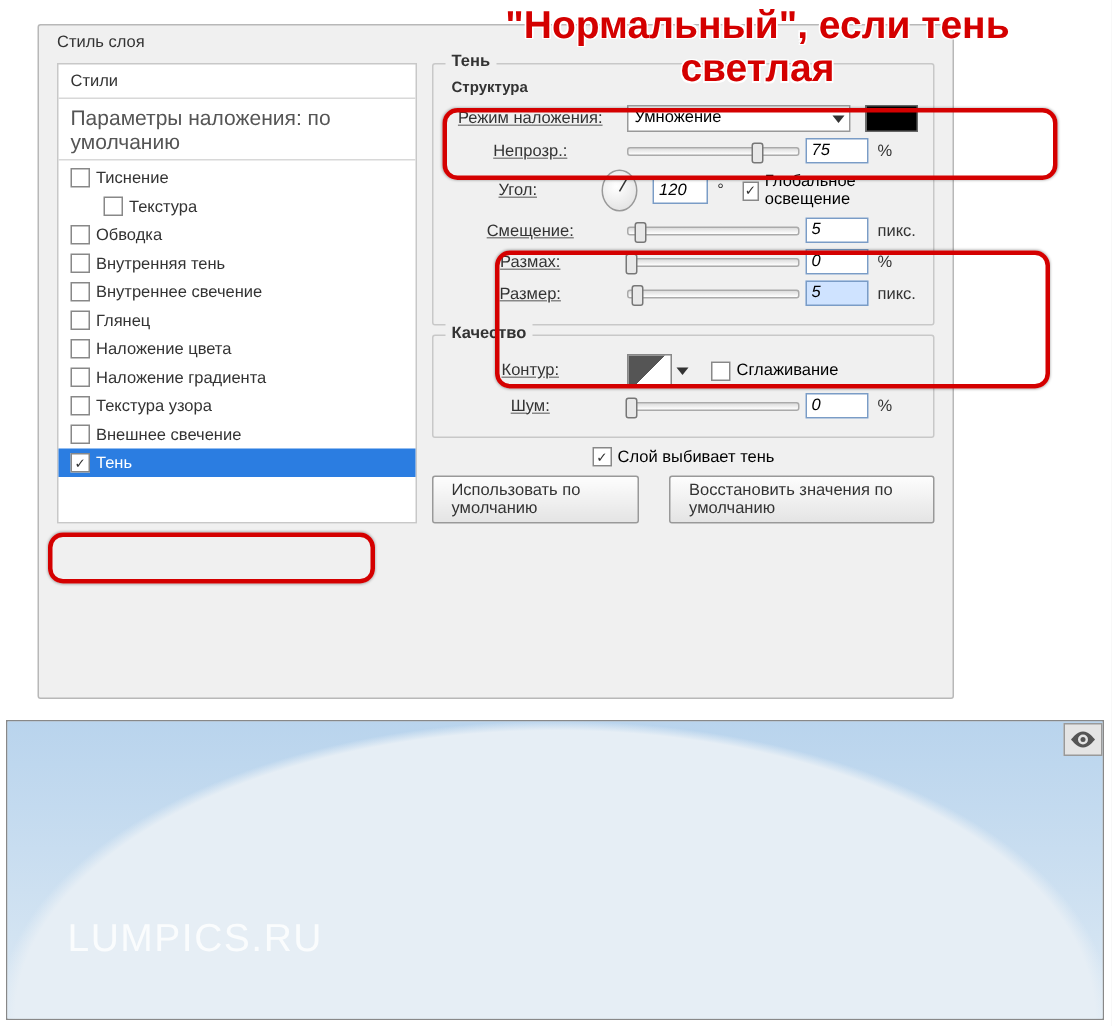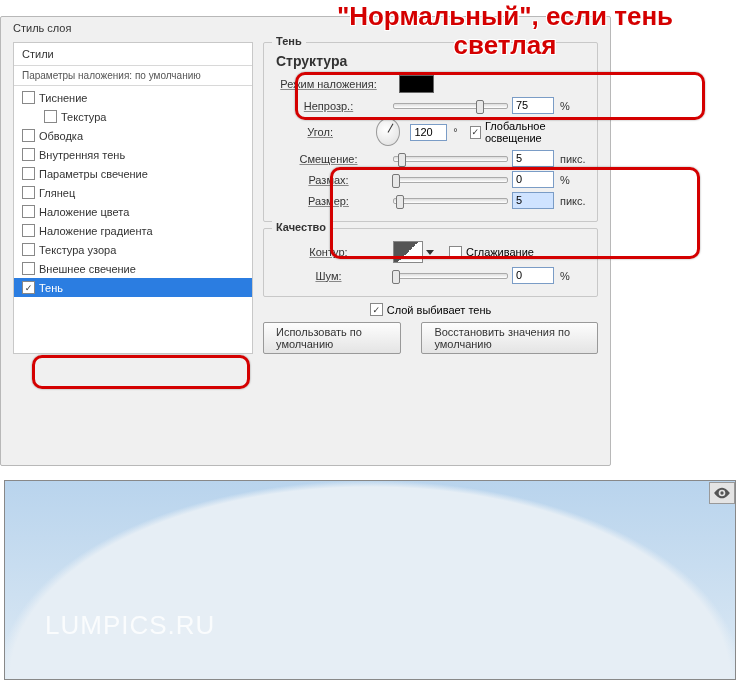--- a/index.html
+++ b/index.html
@@ -1,41 +1,41 @@
 <!DOCTYPE html>
 <html><head>
 <meta charset="utf-8">
 <style>
 *{box-sizing:border-box;margin:0;padding:0;font-family:Tahoma,Arial,sans-serif;font-size:11px;}
 body{width:741px;height:684px;background:#fff;position:relative;overflow:hidden;}
-.dialog{position:absolute;left:0;top:16px;width:611px;height:450px;border:1px solid #b8b8b8;background:#f0f0f0;border-radius:2px;}
+.dialog{position:absolute;left:25px;top:16px;width:611px;height:450px;border:1px solid #b8b8b8;background:#f0f0f0;border-radius:2px;}
 .title{padding:5px 12px 8px;font-size:11px;color:#333;}
 .body{display:flex;padding:0 12px 12px;gap:10px;}
 .styles-panel{width:240px;border:1px solid #c8c8c8;background:#fff;}
 .styles-head{padding:5px 8px;border-bottom:1px solid #d8d8d8;color:#333;}
-.params{padding:4px 8px;border-bottom:1px solid #d8d8d8;color:#555;font-size:10px;}
+.params{padding:4px 8px;border-bottom:1px solid #d8d8d8;color:#555;font-size:14px;}
 .style-list{padding:2px 0;}
 .style-item{display:flex;align-items:center;padding:3px 8px;gap:4px;color:#333;cursor:default;}
 .style-item.indent{padding-left:30px;}
 .style-item.selected{background:#2b7de1;color:#fff;}
 .chk{width:13px;height:13px;border:1px solid #888;background:#fff;display:inline-flex;align-items:center;justify-content:center;font-size:9px;color:#333;}
 .chk.on::after{content:"✓";}
 .right-panel{flex:1;position:relative;}
 .grp{border:1px solid #c8c8c8;border-radius:2px;padding:8px 10px 8px;margin-bottom:6px;position:relative;background:#f0f0f0;}
 .grp-title{position:absolute;top:-8px;left:8px;background:#f0f0f0;padding:0 4px;font-weight:bold;color:#333;font-size:11px;}
-.sub-title{font-weight:bold;color:#333;margin:2px 0 6px 2px;font-size:14px;}
+.sub-title{font-weight:bold;color:#333;margin:2px 0 6px 2px;font-size:10px;}
 .row{display:flex;align-items:center;gap:4px;margin:4px 0;}
 .lbl{width:115px;text-align:center;padding-right:6px;color:#333;}
 .lbl.u{text-decoration:underline;text-decoration-color:#888;}
 .dropdown{flex:1;max-width:210px;height:18px;border:1px solid #999;background:#fff;padding:1px 4px;position:relative;}
 .dropdown::after{content:"";position:absolute;right:3px;top:6px;border-left:4px solid transparent;border-right:4px solid transparent;border-top:5px solid #333;}
 .swatch{width:35px;height:18px;background:#000;border:1px solid #666;margin-left:6px;}
 .slider{width:115px;height:6px;background:linear-gradient(#ddd,#fff);border:1px solid #aaa;position:relative;border-radius:2px;}
 .thumb{position:absolute;top:-4px;width:8px;height:14px;background:#e8e8e8;border:1px solid #777;border-radius:2px;}
-.numbox{width:42px;height:17px;border:1px solid #7a9cc6;background:#fff;padding:1px 3px;text-align:left;}
+.numbox{width:42px;height:17px;border:1px solid #7a9cc6;background:#fff;padding:1px 3px;text-align:left;font-style:italic;}
 .unit{color:#333;margin-left:2px;}
 .dial{width:28px;height:28px;border:1px solid #999;border-radius:50%;background:radial-gradient(circle at 40% 40%,#fff,#ddd);position:relative;margin-right:6px;}
 .dial::after{content:"";position:absolute;width:10px;height:1px;background:#333;top:50%;left:50%;transform-origin:left;transform:rotate(-60deg);}
 .contour-sw{width:30px;height:22px;border:1px solid #888;background:linear-gradient(135deg,#555 0 50%,#fff 50% 100%);position:relative;}
 .contour-sw::after{content:"";position:absolute;right:-12px;top:8px;border-left:4px solid transparent;border-right:4px solid transparent;border-top:5px solid #333;}
 .btn{padding:3px 12px;border:1px solid #999;background:linear-gradient(#fdfdfd,#e4e4e4);border-radius:2px;cursor:pointer;color:#333;}
 .btn-row{display:flex;gap:20px;justify-content:center;margin-top:6px;}
 .hl{position:absolute;border:3px solid #d40000;border-radius:10px;pointer-events:none;box-shadow:0 0 2px rgba(0,0,0,.4);}
 .hl1{left:295px;top:72px;width:410px;height:48px;}
 .hl2{left:330px;top:167px;width:370px;height:92px;}
@@ -68,21 +68,21 @@
           <div class="style-item">
             <span class="chk"></span>
             <span>Обводка</span>
           </div>
           <div class="style-item">
             <span class="chk"></span>
             <span>Внутренняя тень</span>
           </div>
           <div class="style-item">
             <span class="chk"></span>
-            <span>Параметры свечение</span>
+            <span>Внутреннее свечение</span>
           </div>
           <div class="style-item">
             <span class="chk"></span>
             <span>Глянец</span>
           </div>
           <div class="style-item">
             <span class="chk"></span>
             <span>Наложение цвета</span>
           </div>
           <div class="style-item">
@@ -103,20 +103,21 @@
           </div>
         </div>
     </div>
     <div class="right-panel">
       <div class="grp">
         <div class="grp-title">Тень</div>
         <div class="sub-title">Структура</div>
 
         <div class="row">
           <div class="lbl u">Режим наложения:</div>
+          <div class="dropdown">Умножение</div>
           <div class="swatch"></div>
         </div>
 
         <div class="row">
           <div class="lbl u">Непрозр.:</div>
           <div class="slider">
               <div class="thumb" style="left:82px"></div>
             </div>
           <div class="numbox">75</div>
           <span class="unit">%</span>

